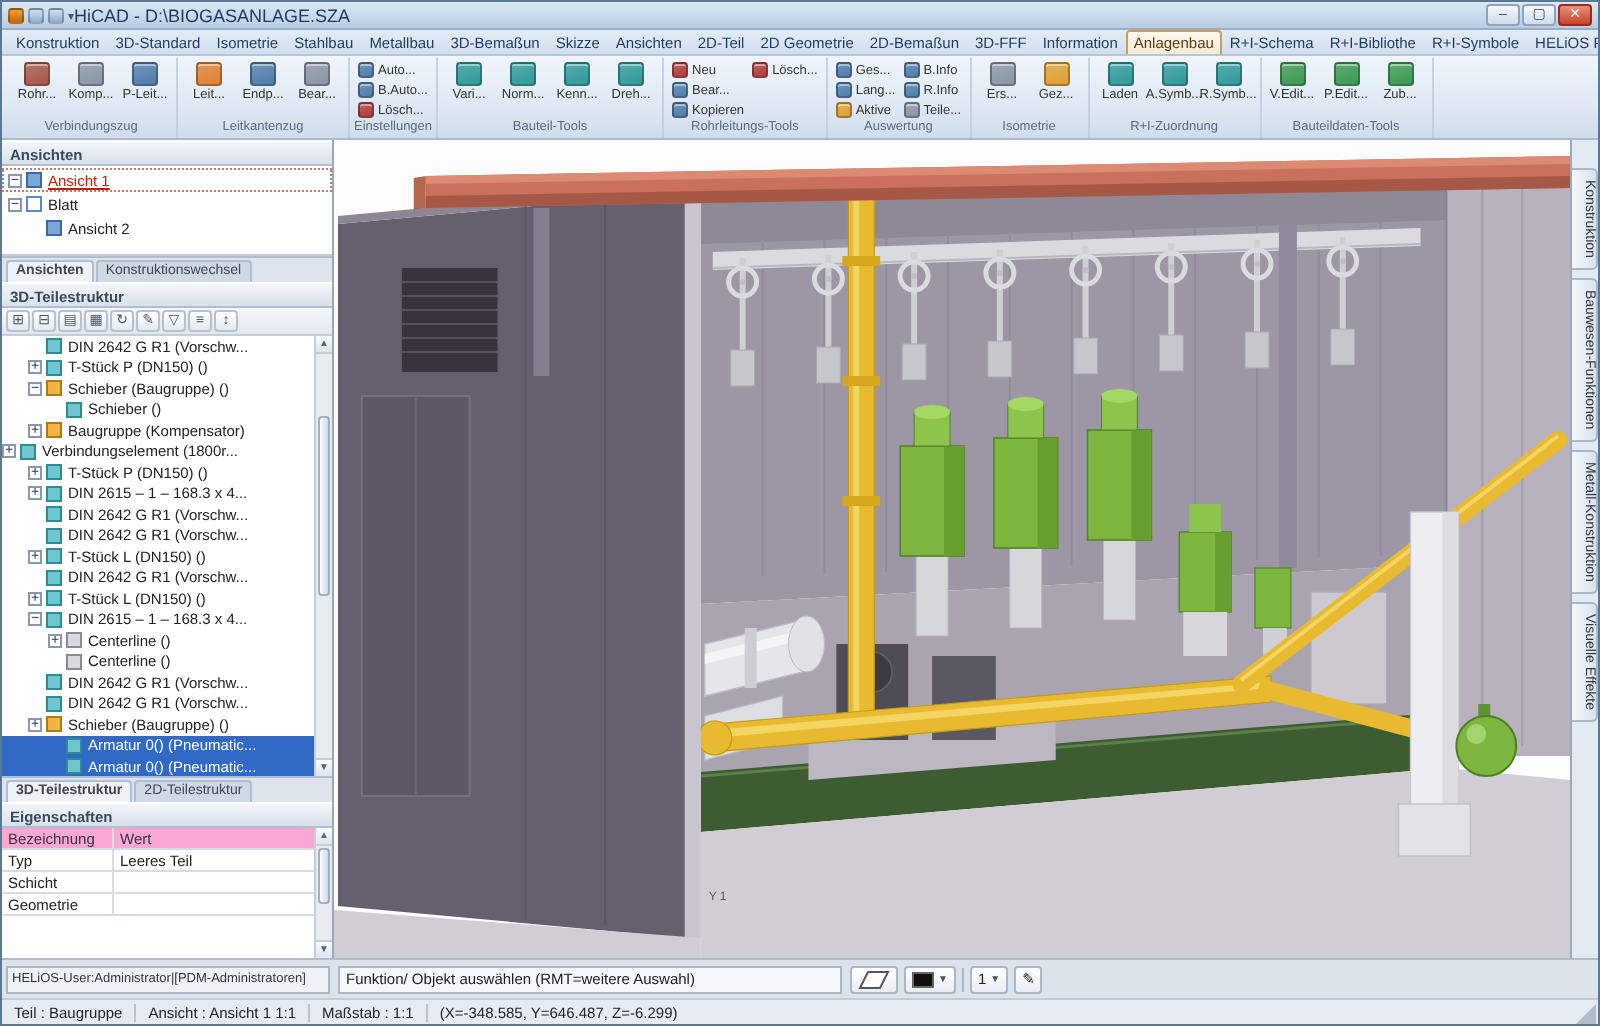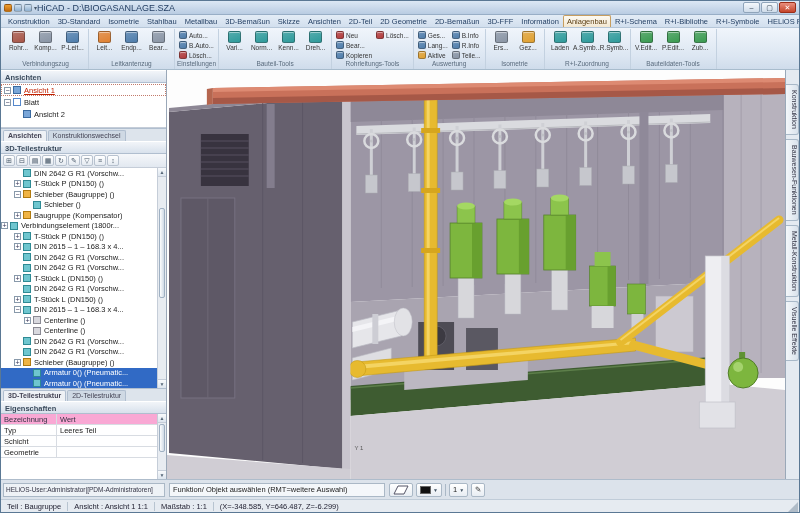--- a/index.html
+++ b/index.html
@@ -69,21 +69,21 @@
 .prow.phead{background:#f9a8d4;color:#334;}
 .swatch{width:9px;height:7px;border:1px solid #999;display:inline-block;flex:none;}
 
 .viewport{flex:1;position:relative;background:#fdfdfd;min-width:0;}
 .viewport svg{position:absolute;inset:0;width:100%;height:100%;}
 .rightstrip{width:14px;background:#e4eaf1;border-left:1px solid #9aa8b8;display:flex;flex-direction:column;align-items:center;padding-top:14px;gap:4px;flex:none;}
 .vtab{writing-mode:vertical-rl;font-size:7px;color:#334;background:linear-gradient(90deg,#f4f7fa,#d9e2ec);border:1px solid #a8b8c8;border-left:none;border-radius:0 3px 3px 0;padding:5px 0;width:13px;text-align:center;white-space:nowrap;}
 
 .statusA{height:20px;background:#dce3eb;border-top:1px solid #aebccb;display:flex;align-items:center;gap:4px;padding:0 2px;flex:none;}
 .userbox{width:162px;height:14px;border:1px solid #aab8c6;background:#eef2f6;font-size:6.5px;line-height:12px;padding:0 2px;white-space:nowrap;overflow:hidden;color:#334;flex:none;}
-.promptbox{width:216px;height:14px;border:1px solid #aab8c6;background:#f4f7fa;font-size:7.5px;line-height:12px;padding:0 3px;white-space:nowrap;overflow:hidden;flex:none;}
+.promptbox{width:252px;height:14px;border:1px solid #aab8c6;background:#f4f7fa;font-size:7.5px;line-height:12px;padding:0 3px;white-space:nowrap;overflow:hidden;flex:none;}
 .ctrls{display:flex;align-items:center;gap:3px;height:16px;}
 .ctrl{height:14px;border:1px solid #aab8c6;background:linear-gradient(#fff,#e8edf3);display:flex;align-items:center;padding:0 3px;border-radius:2px;gap:2px;font-size:7.5px;}
 .cdiv{width:1px;height:12px;background:#aab8c6;}
 .caret{font-size:5px;color:#456;}
 .statusB{height:13px;background:#e6ebf1;border-top:1px solid #c0ccd8;display:flex;align-items:center;font-size:7.5px;color:#223;flex:none;}
 .sseg{padding:0 6px;border-right:1px solid #b8c4d0;white-space:nowrap;}
 .grip{margin-left:auto;width:0;height:0;border-left:10px solid transparent;border-bottom:10px solid #b0bcc8;margin-right:1px;align-self:flex-end;}
 </style>
 </head>
 <body>

